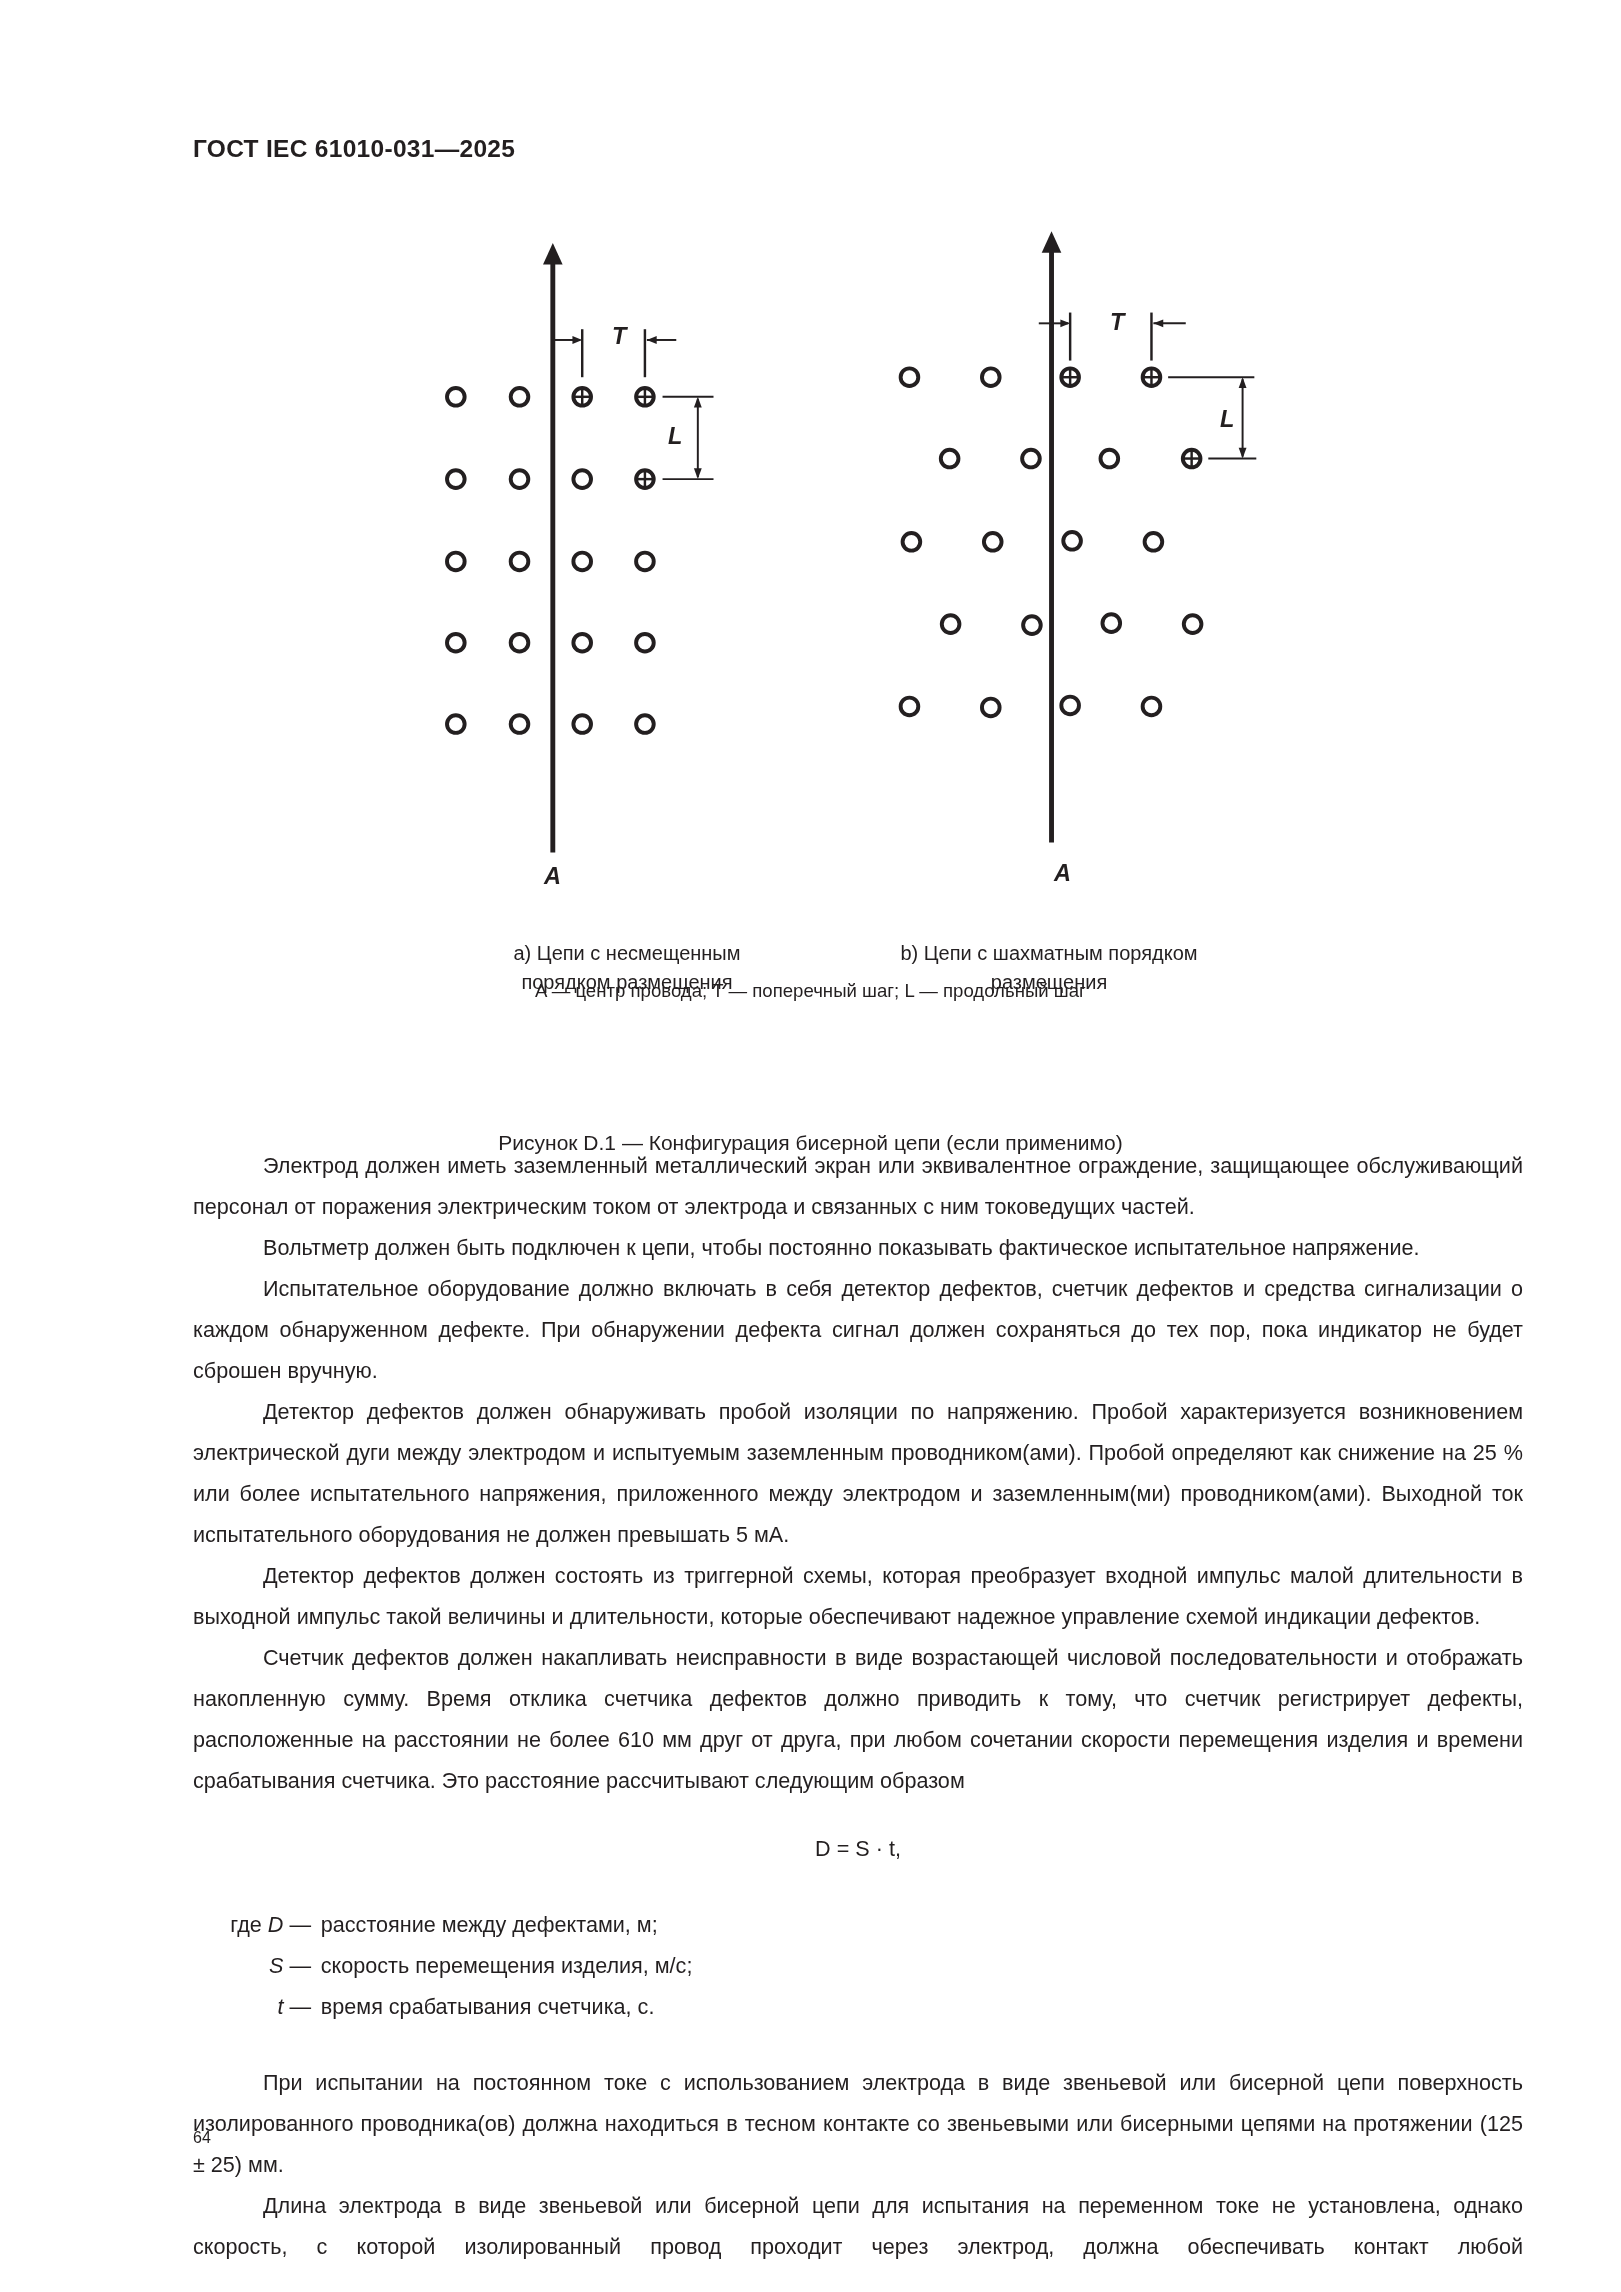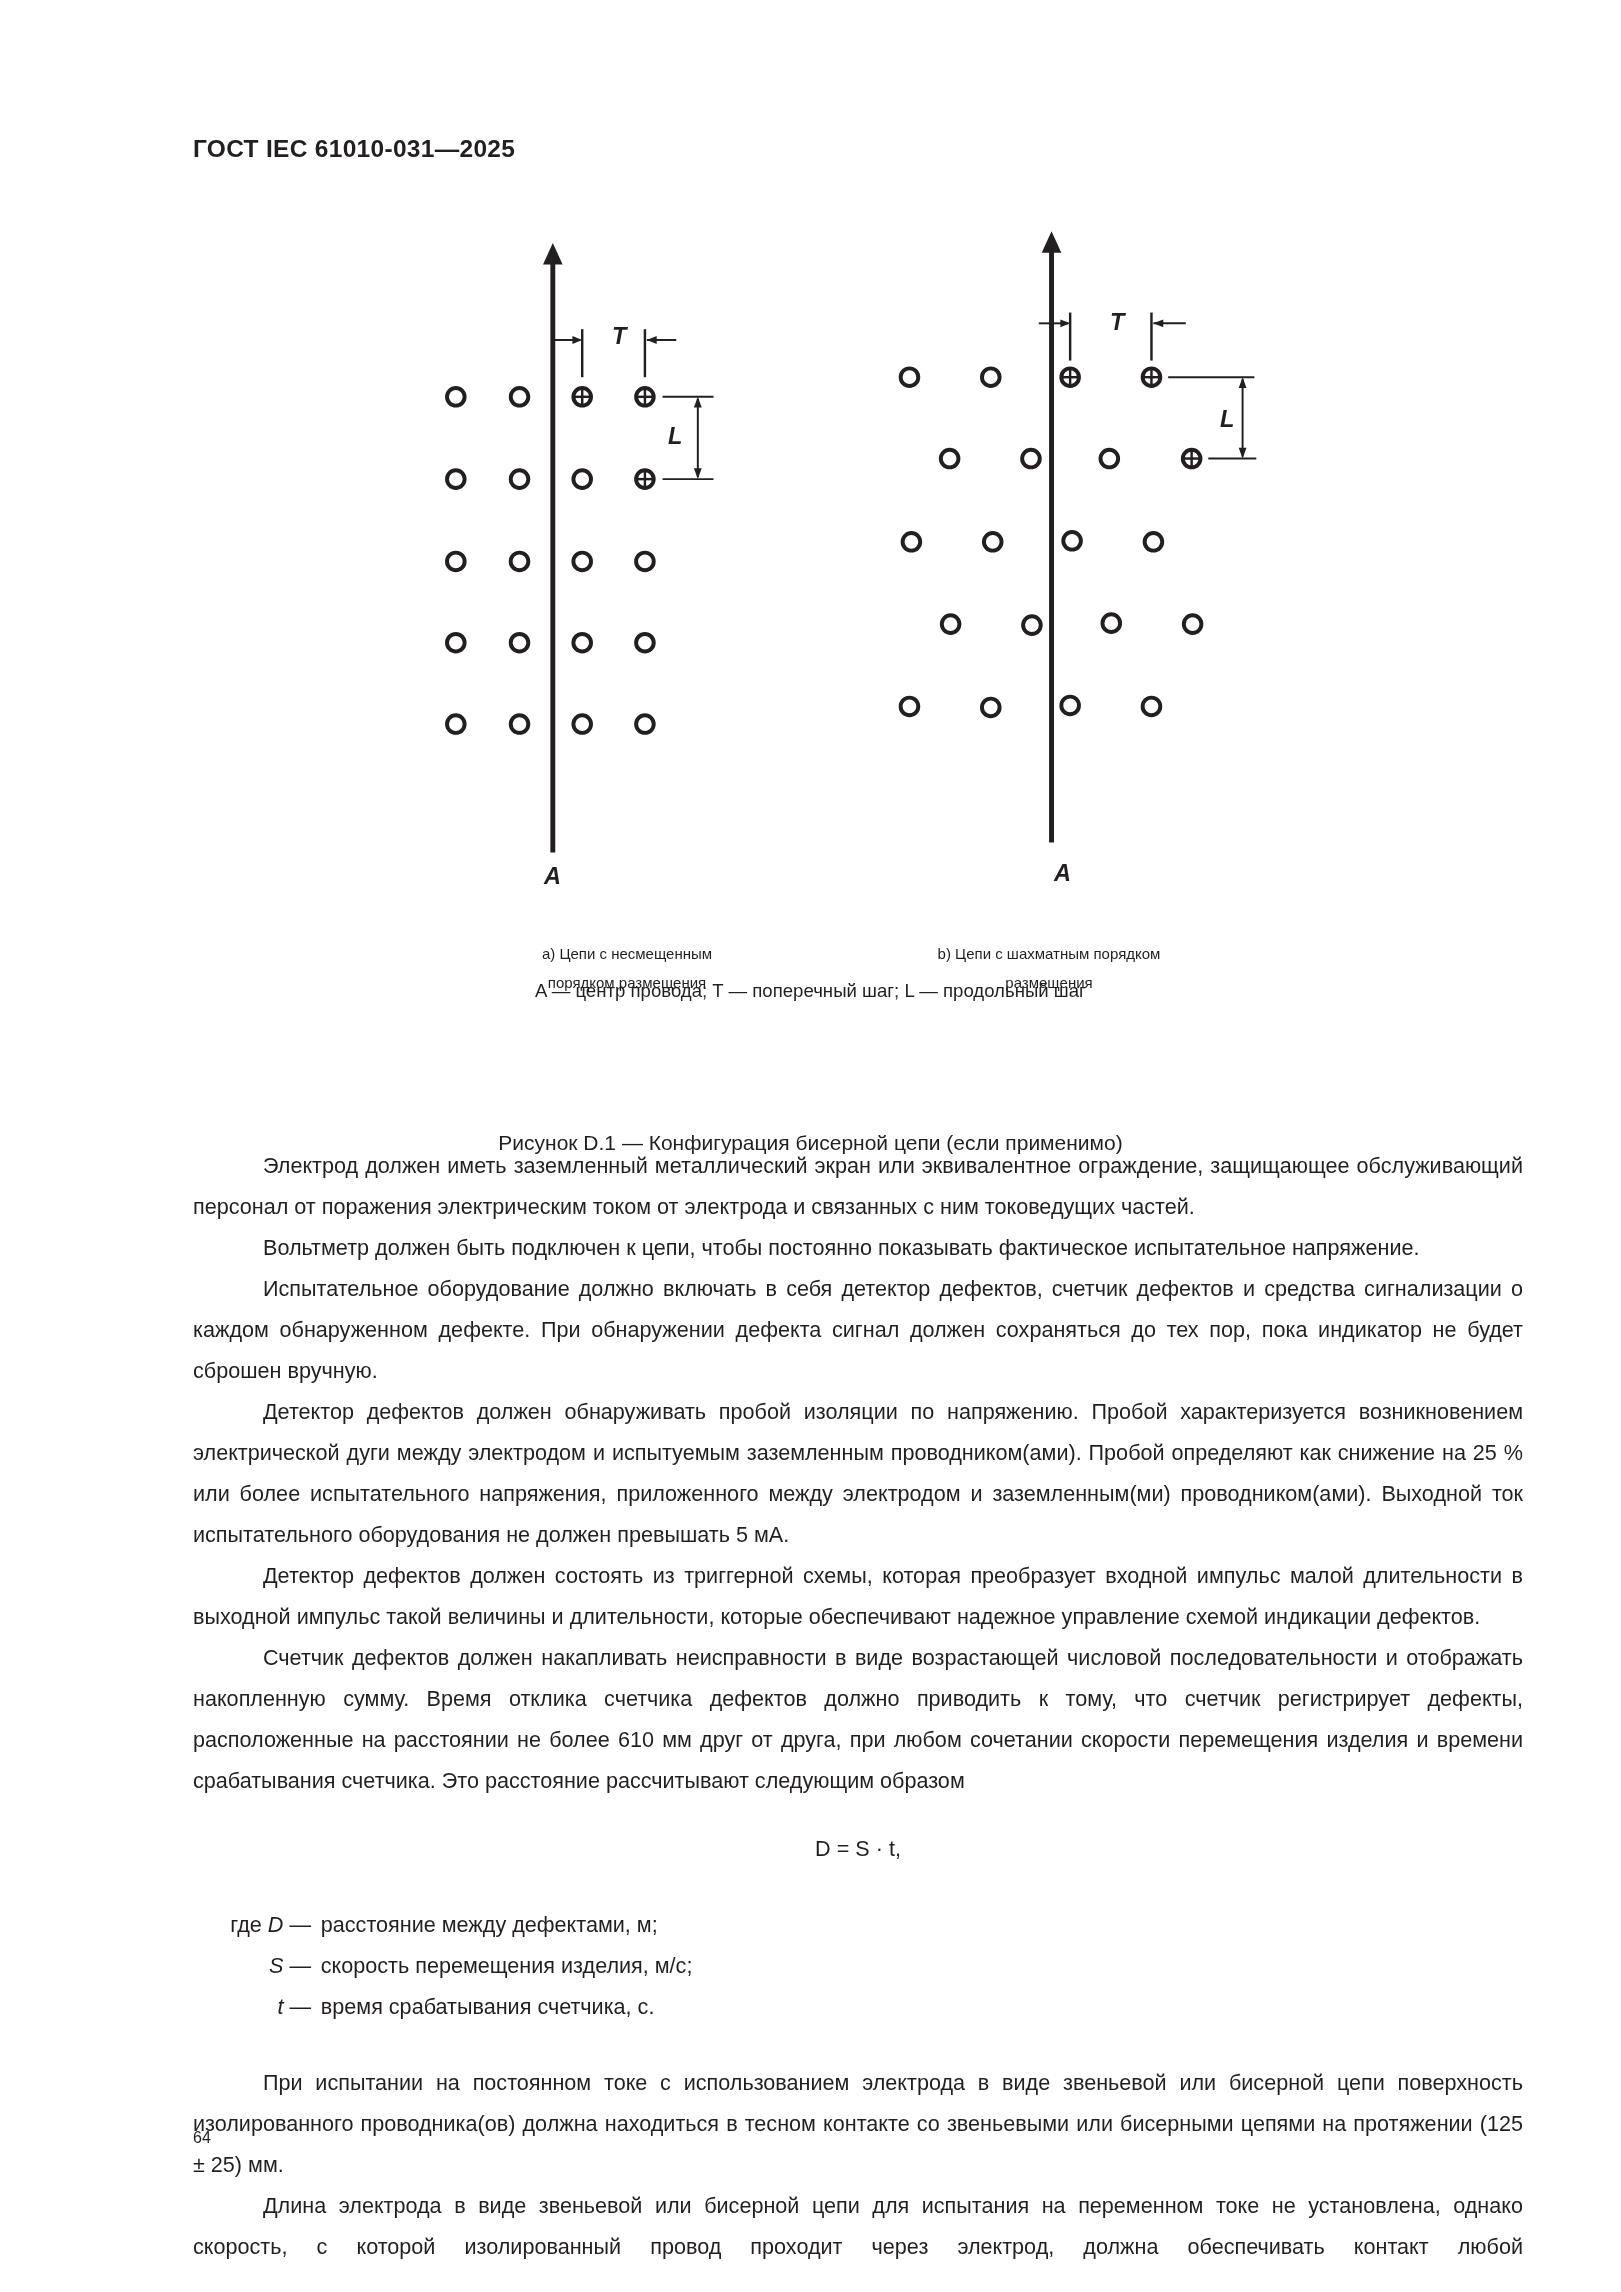--- a/index.html
+++ b/index.html
@@ -1,19 +1,19 @@
 <!DOCTYPE html>
 <html><head>
 <meta charset="utf-8">
 <style>
   html,body{margin:0;padding:0;background:#fff;}
   body{width:1621px;height:2293px;position:relative;overflow:hidden;color:#231f20;font-family:"Liberation Sans",sans-serif;}
   .header{position:absolute;left:193px;top:135px;font-size:24.5px;font-weight:bold;letter-spacing:0.3px;}
   svg.fig{position:absolute;left:0;top:0;}
-  .cap{position:absolute;font-size:15px;line-height:29px;text-align:center;}
+  .cap{position:absolute;font-size:20px;line-height:29px;text-align:center;}
   .legend{position:absolute;left:0;width:1621px;top:980px;text-align:center;font-size:18.6px;}
   .figtitle{position:absolute;left:0;width:1621px;top:1131px;text-align:center;font-size:21px;}
   .body{position:absolute;left:193px;width:1330px;top:1145px;font-size:21.6px;line-height:41px;}
   .body p{margin:0;text-align:justify;text-indent:70px;}
   .formula{text-align:center;margin:27.4px 0 35px 0;}
   .where{margin:0 0 35px 0;}
   .where .row{display:flex;align-items:flex-start;}
   .where .sym{width:118px;text-align:right;padding-right:9.8px;}
   .where .sym i{font-style:italic;}
   .page{position:absolute;left:193px;top:2129px;font-size:16px;}

